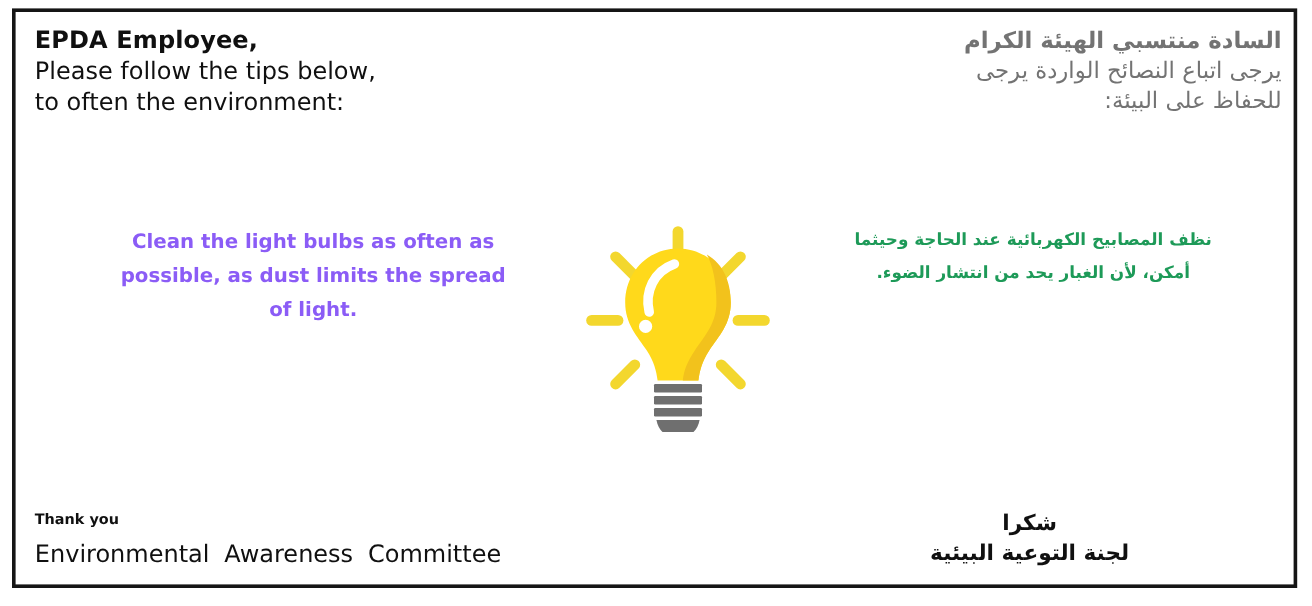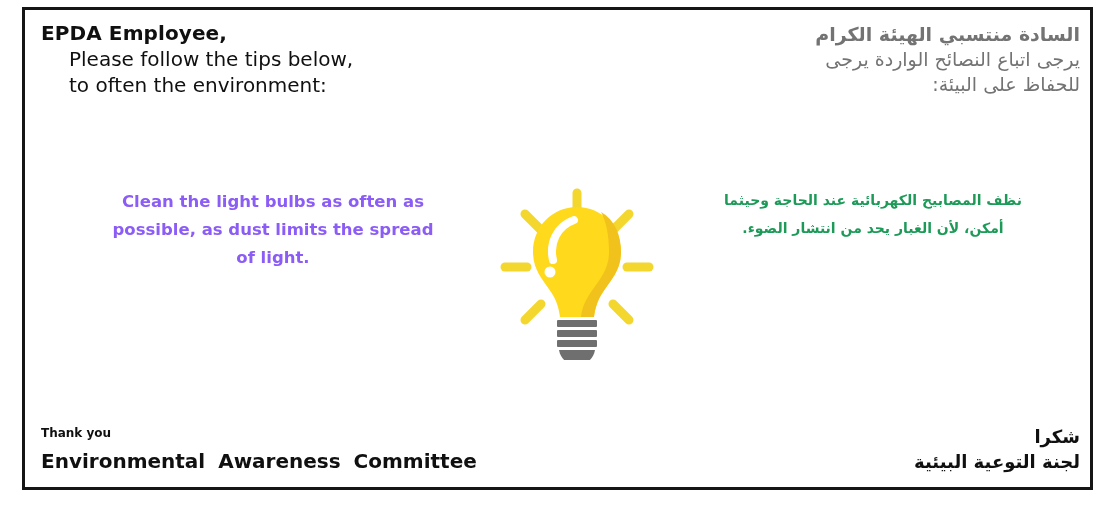--- a/index.html
+++ b/index.html
@@ -8,21 +8,21 @@
     background: #ffffff;
   }
   body {
     width: 1093px;
     height: 505px;
     font-family: "DejaVu Sans", "Liberation Sans", sans-serif;
     overflow: hidden;
   }
   .poster {
     position: absolute;
-    left: 22px;
+    left: 10px;
     top: 7px;
     width: 1071px;
     height: 483px;
     box-sizing: border-box;
     border: 3px solid #151515;
     background: #ffffff;
   }
   .inner {
     position: relative;
     width: 100%;
@@ -42,21 +42,20 @@
     font-size: 20px;
     font-weight: bold;
     line-height: 26px;
     letter-spacing: 0.1px;
   }
   .hdr-en .l2,
   .hdr-en .l3 {
     font-size: 20px;
     font-weight: normal;
     line-height: 26px;
-    margin-left: 28px;
   }
 
   .hdr-ar {
     position: absolute;
     right: 10px;
     top: 12px;
     width: 520px;
     text-align: right;
     direction: rtl;
     color: #737373;
@@ -121,30 +120,30 @@
     text-align: left;
     color: #101010;
   }
   .ftr-en .l1 {
     font-size: 12px;
     font-weight: bold;
     line-height: 27px;
   }
   .ftr-en .l2 {
     font-size: 20px;
-    font-weight: bold;
+    font-weight: normal;
     line-height: 28px;
     word-spacing: 6px;
   }
   .ftr-ar {
     position: absolute;
     right: 10px;
     bottom: 12px;
     width: 420px;
-    text-align: right;
+    text-align: center;
     direction: rtl;
     color: #101010;
   }
   .ftr-ar .l1 {
     font-size: 18px;
     font-weight: bold;
     line-height: 25px;
   }
   .ftr-ar .l2 {
     font-size: 18px;

